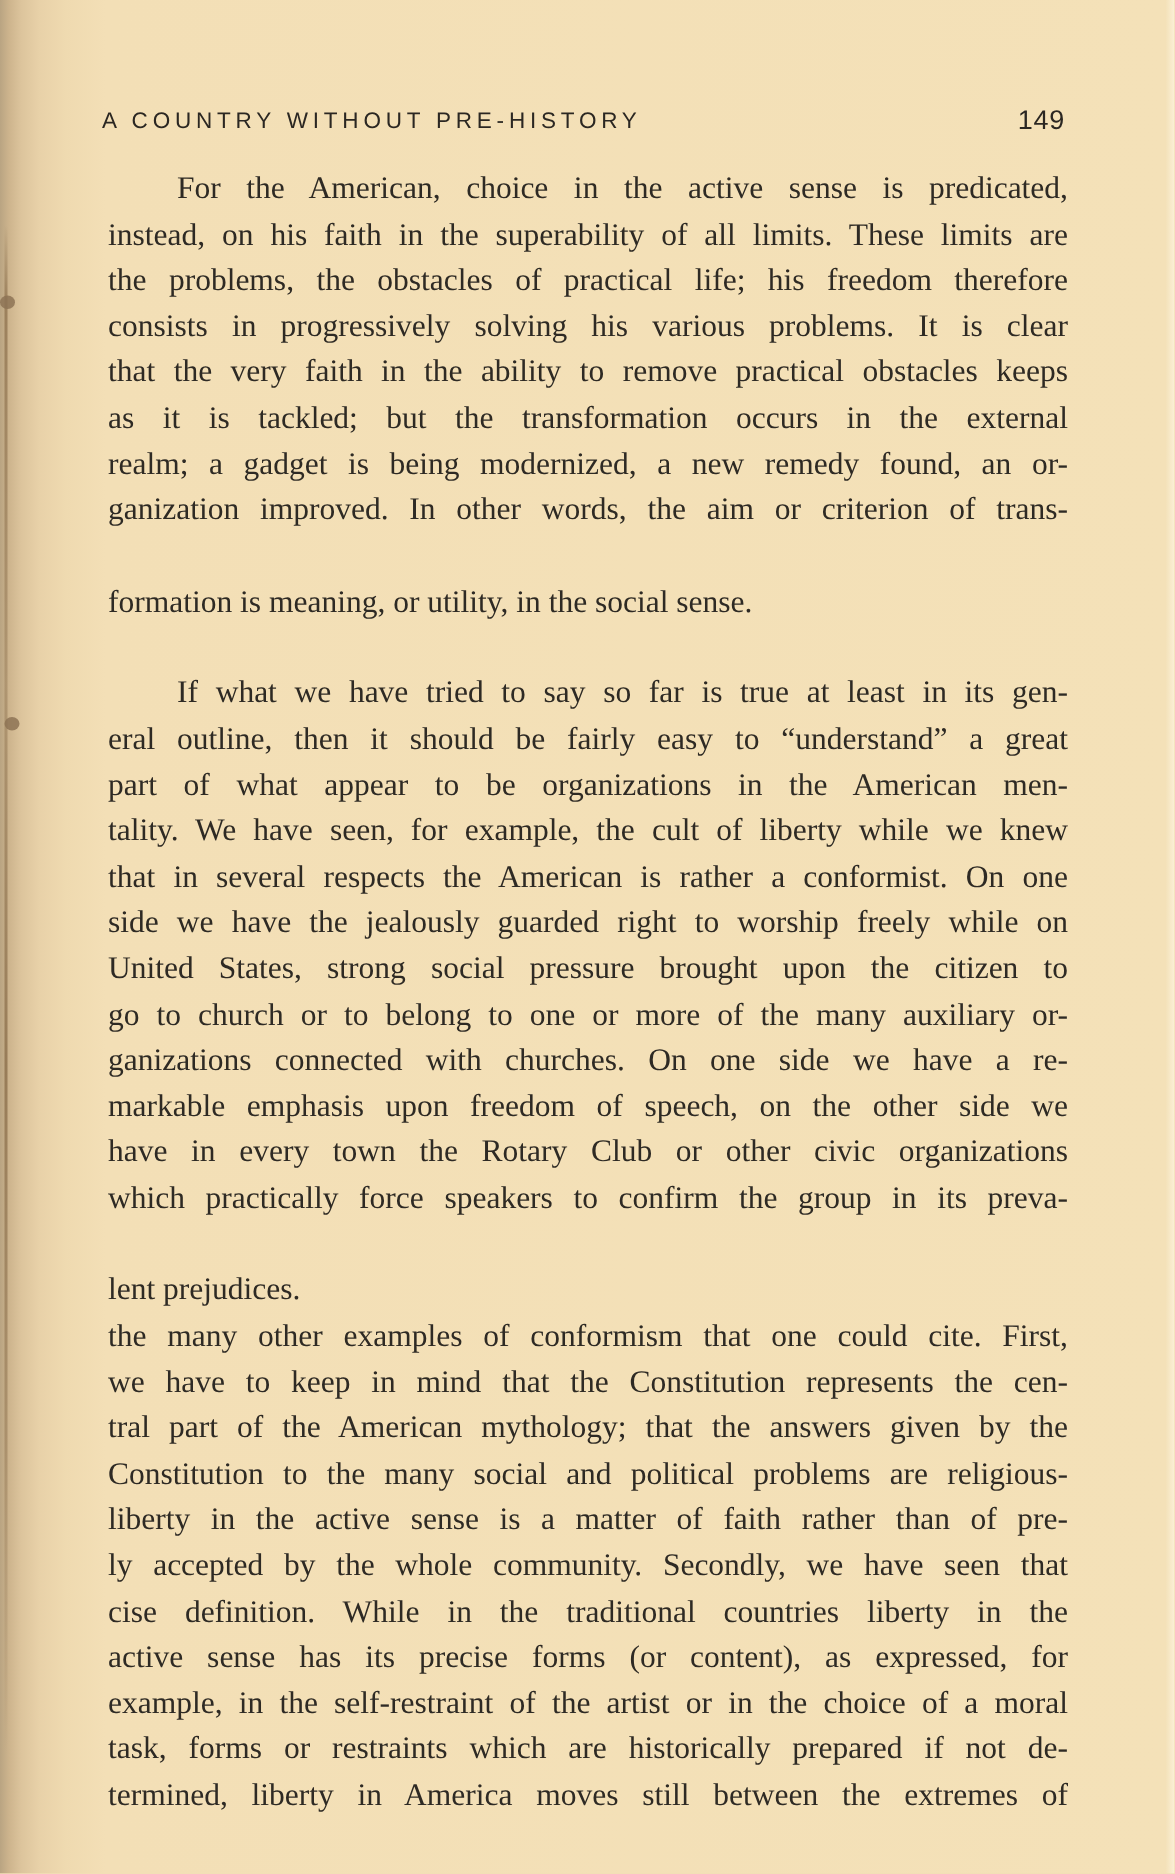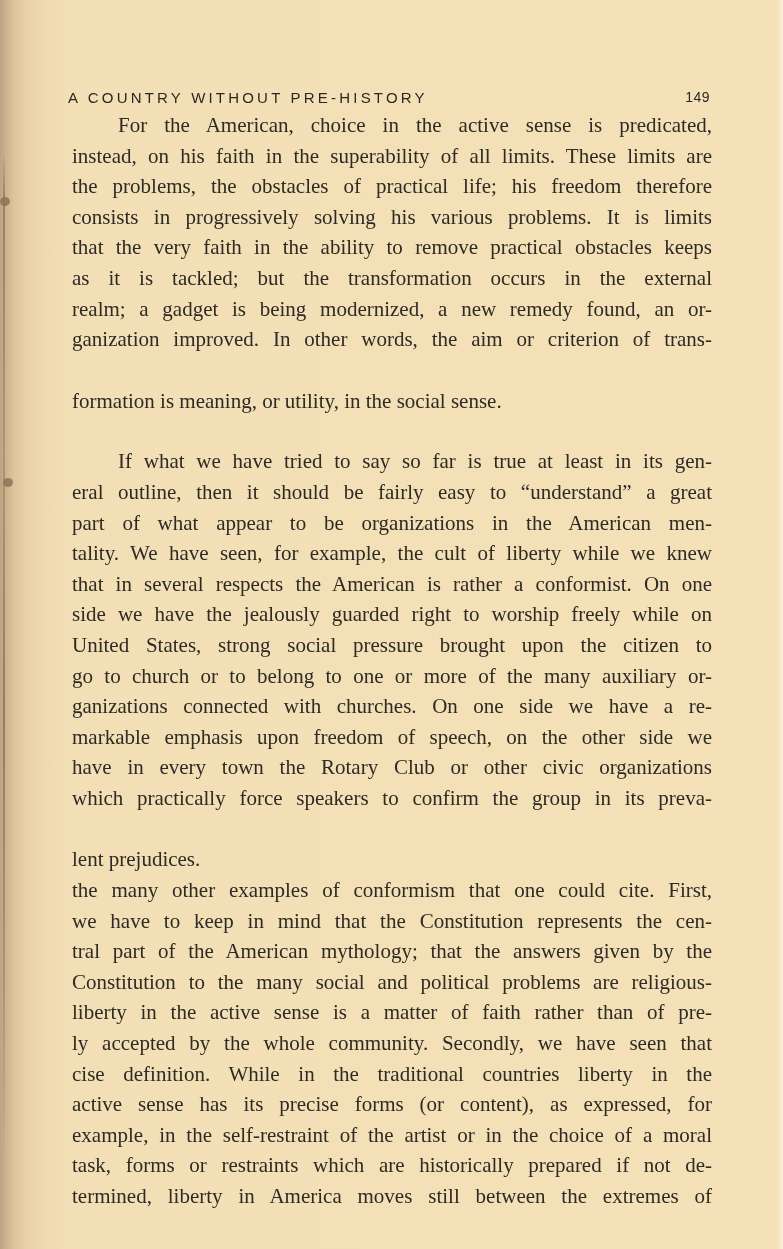--- a/index.html
+++ b/index.html
@@ -49,34 +49,34 @@
       position: absolute;
       width: 10px;
       height: 9px;
       border-radius: 50%;
       background: #8d7355;
       opacity: 0.85;
     }
     .running-head {
       position: absolute;
       left: 68px;
-      top: 84px;
+      top: 67px;
       width: 642px;
       height: 26px;
       display: flex;
       justify-content: space-between;
       align-items: center;
       font-family: "Liberation Sans", "DejaVu Sans", sans-serif;
       font-size: 15px;
       letter-spacing: 3.2px;
       color: #2b2722;
     }
     .running-head .folio {
       letter-spacing: 0.5px;
-      font-size: 14px;
+      font-size: 18px;
       text-align: center;
     }
     .text-block {
       position: absolute;
       left: 72px;
       top: 110px;
       width: 640px;
       font-size: 21px;
       line-height: 30.6px;
     }
@@ -110,21 +110,21 @@
     <span>A COUNTRY WITHOUT PRE-HISTORY</span>
     <span class="folio">149</span>
   </header>
 
   <main class="text-block">
 
     <div>
       <span class="line indent">For the American, choice in the active sense is predicated,</span>
       <span class="line">instead, on his faith in the superability of all limits. These limits are</span>
       <span class="line">the problems, the obstacles of practical life; his freedom therefore</span>
-      <span class="line">consists in progressively solving his various problems. It is limits</span>
+      <span class="line">consists in progressively solving his various problems. It is clear</span>
       <span class="line">that the very faith in the ability to remove practical obstacles keeps</span>
       <span class="line">as it is tackled; but the transformation occurs in the external</span>
       <span class="line">realm; a gadget is being modernized, a new remedy found, an or-</span>
       <span class="line">ganization improved. In other words, the aim or criterion of trans-</span>
       <span class="line last">formation is meaning, or utility, in the social sense.</span>
     </div>
 
     <div class="para-gap"></div>
 
     <div>

